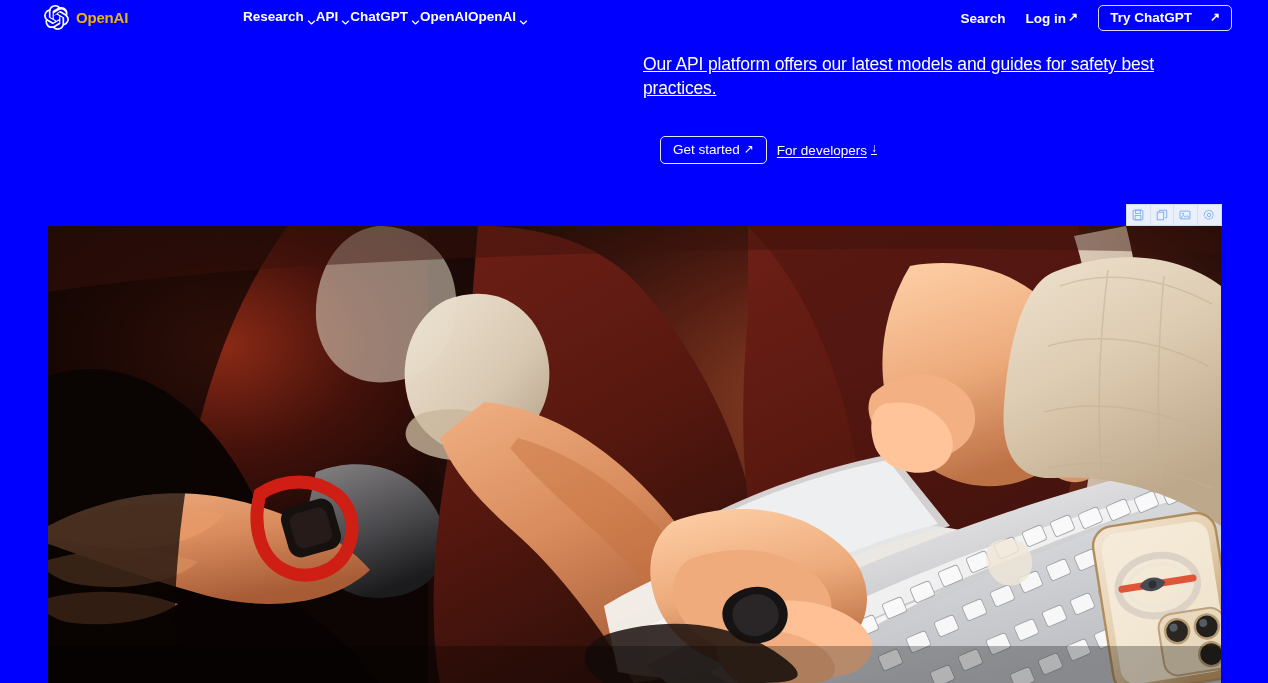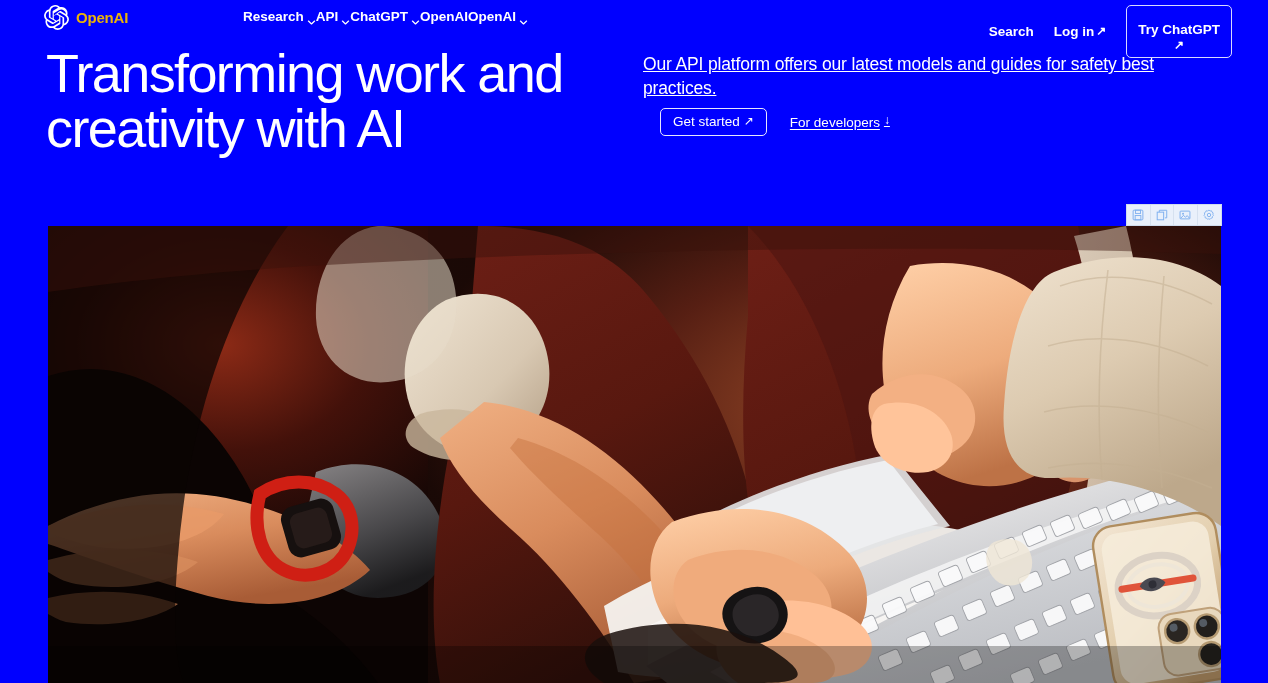--- a/index.html
+++ b/index.html
@@ -39,37 +39,37 @@
     position:absolute; right:36px; top:5px;
     display:flex; align-items:center; gap:20px;
   }
   .nav-link {
     color:#fff; font-size:13.5px; font-weight:700; line-height:25px;
     cursor:pointer; white-space:nowrap; display:flex; align-items:center; gap:2px;
   }
   .btn-outline {
     border:1px solid rgba(255,255,255,.85); border-radius:5px;
     color:#fff; font-size:13.5px; font-weight:700;
-    padding:16px 11px 5px; cursor:pointer; white-space:nowrap;
-    display:flex; align-items:center; gap:3px; background:transparent;flex-direction:column;
+    padding:4px 11px 5px; cursor:pointer; white-space:nowrap;
+    display:flex; align-items:center; gap:18px; background:transparent;
   }
   .arrow-ne { font-size:12px; line-height:1; position:relative; top:-1px; }
 
   
   .hero-title {
     position:absolute; left:46px; top:46px; width:600px;
     color:#fff; font-size:54px; font-weight:400;
     line-height:55px; letter-spacing:-1.6px;
   }
   .hero-right { position:absolute; left:643px; top:52px; width:575px; }
   .hero-sub {
     color:#fff; font-size:17.5px; font-weight:400; line-height:24px;
     letter-spacing:-.15px; max-width:570px;text-decoration:underline;
   }
-  .hero-ctas { margin-top:8px; display:flex; align-items:center; gap:23px;padding-left:17px; }
+  .hero-ctas { margin-top:36px; display:flex; align-items:center; gap:10px;padding-left:17px; }
   .cta-primary {
     border:1px solid rgba(255,255,255,.9); border-radius:5px;
     color:#fff; font-size:13.5px; font-weight:500;
     padding:5px 12px 6px; cursor:pointer;
     display:flex; align-items:center; gap:4px; background:transparent;
   }
   .cta-link {
     color:#fff; font-size:13.5px; font-weight:500;
     text-decoration:underline; text-underline-offset:2px;
     cursor:pointer; display:flex; align-items:flex-start; gap:4px;
@@ -159,21 +159,20 @@
         <span>Log in</span>
         <span class="arrow-ne">↗</span>
       </div>
       <div class="btn-outline">
         <span>Try ChatGPT</span>
         <span class="arrow-ne">↗</span>
       </div>
     </div>
   </div>
 
-  <h1 class="hero-title">Transforming work and creativity with AI</h1>
 
   <div class="hero-right">
     <p class="hero-sub">Our API platform offers our latest models and guides for safety best practices.</p>
     <div class="hero-ctas">
       <div class="cta-primary">
         <span>Get started</span>
         <span class="arrow-ne">↗</span>
       </div>
       <div class="cta-link">
         <span>For developers</span>

